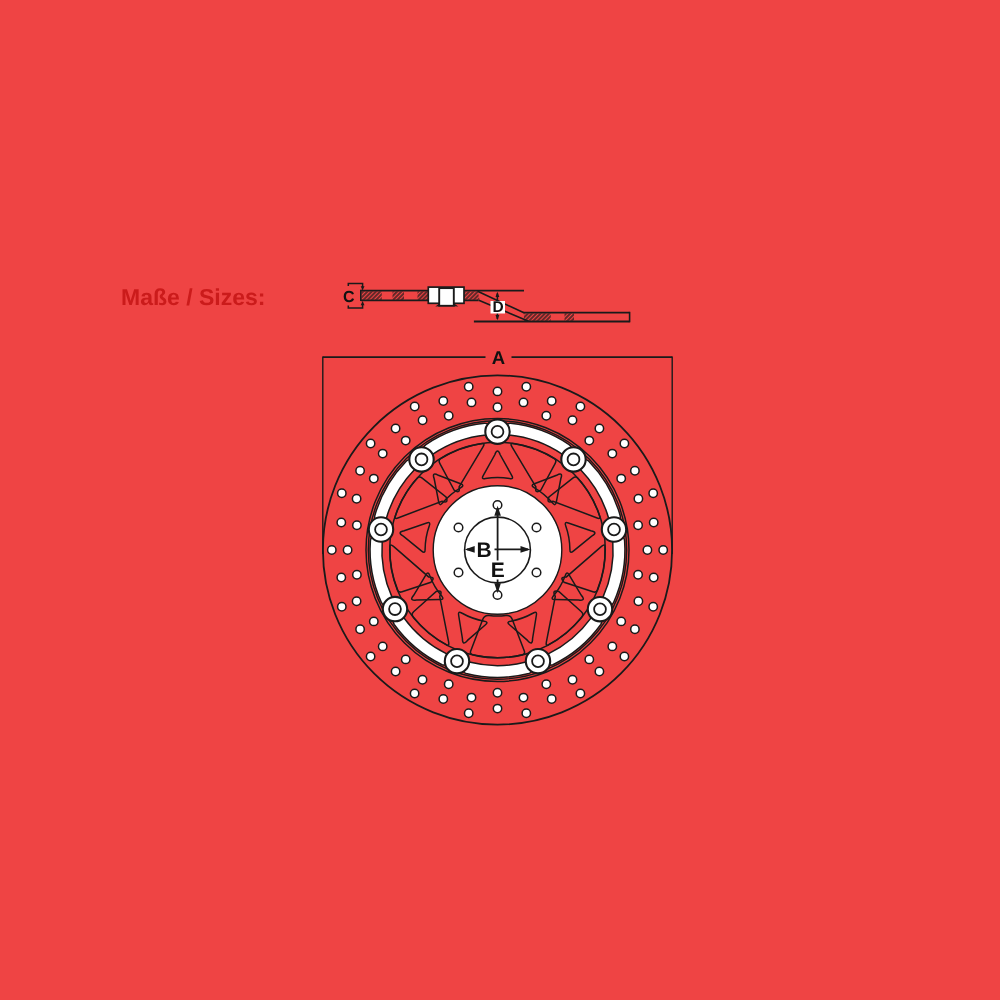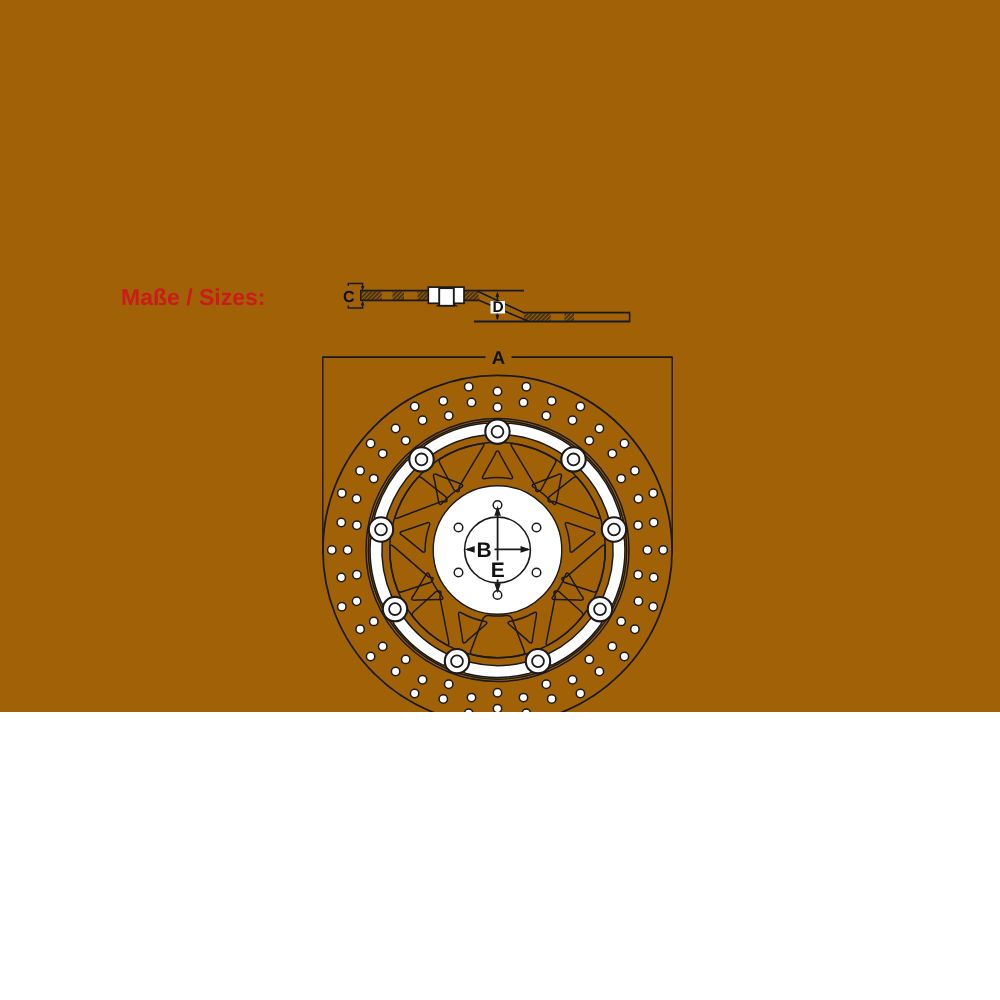--- a/index.html
+++ b/index.html
@@ -1,16 +1,16 @@
 <!DOCTYPE html>
 <html><head>
 <meta charset="utf-8">
 <style>
   html,body { margin:0; padding:0; background:#fff; }
-  #canvas { -webkit-font-smoothing:antialiased; position:relative; width:1000px; height:712px; background:#a16207;
+  #canvas { -webkit-font-smoothing:antialiased; position:relative; width:1000px; height:1000px; background:#ef4444;
             font-family:"Liberation Sans", sans-serif; }
 </style>
 </head>
 <body>
 <div id="canvas">
 <svg width="1000" height="1000" viewBox="0 0 1000 1000" font-family="Liberation Sans, sans-serif" text-rendering="geometricPrecision">
 <defs>
 <pattern id="hat" width="3.0" height="3.0" patternUnits="userSpaceOnUse" patternTransform="rotate(45)">
 <line x1="1.0" y1="-1" x2="1.0" y2="4.0" stroke="#1a1a1a" stroke-width="1.3"></line>
 </pattern>

